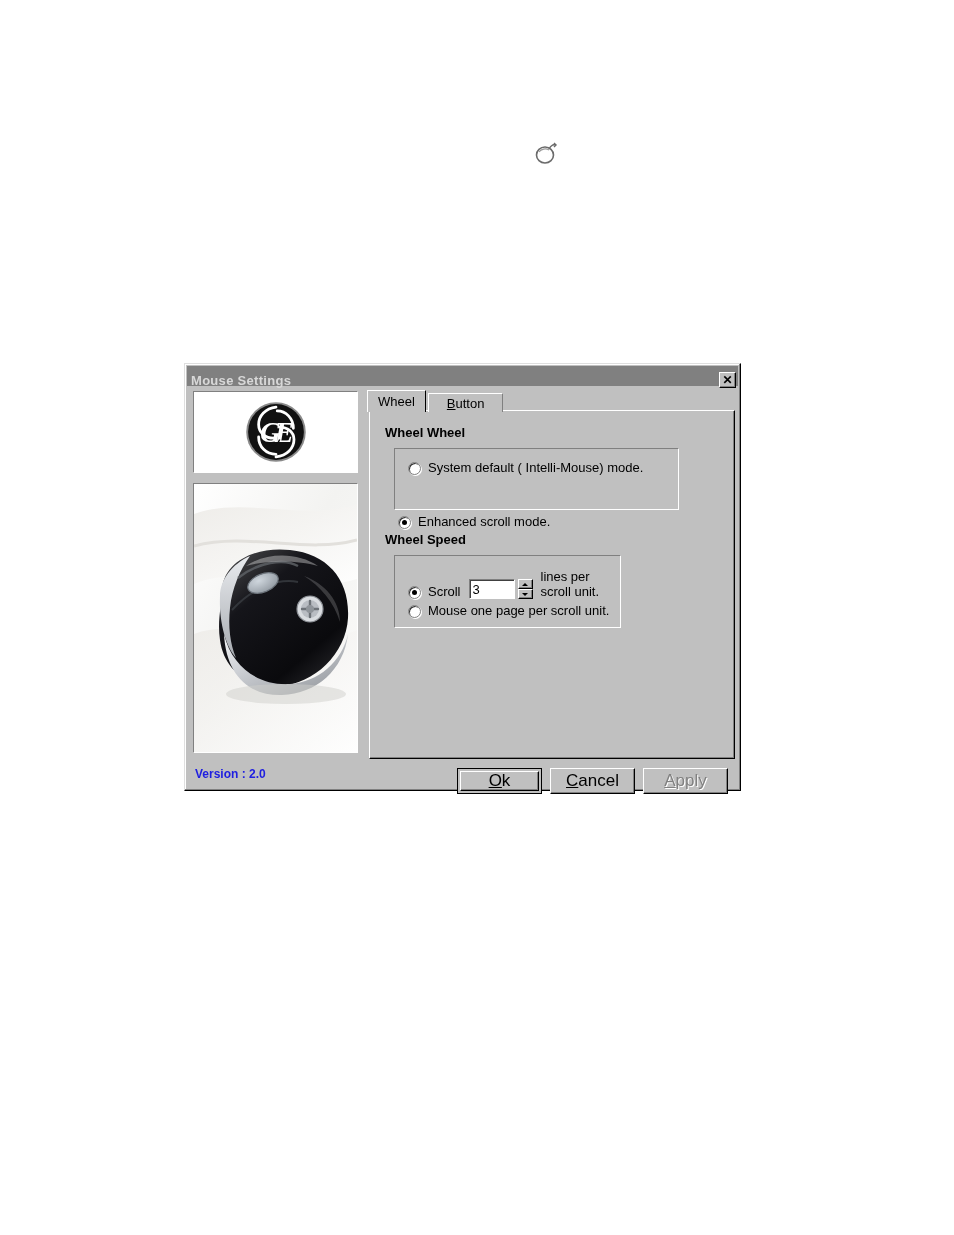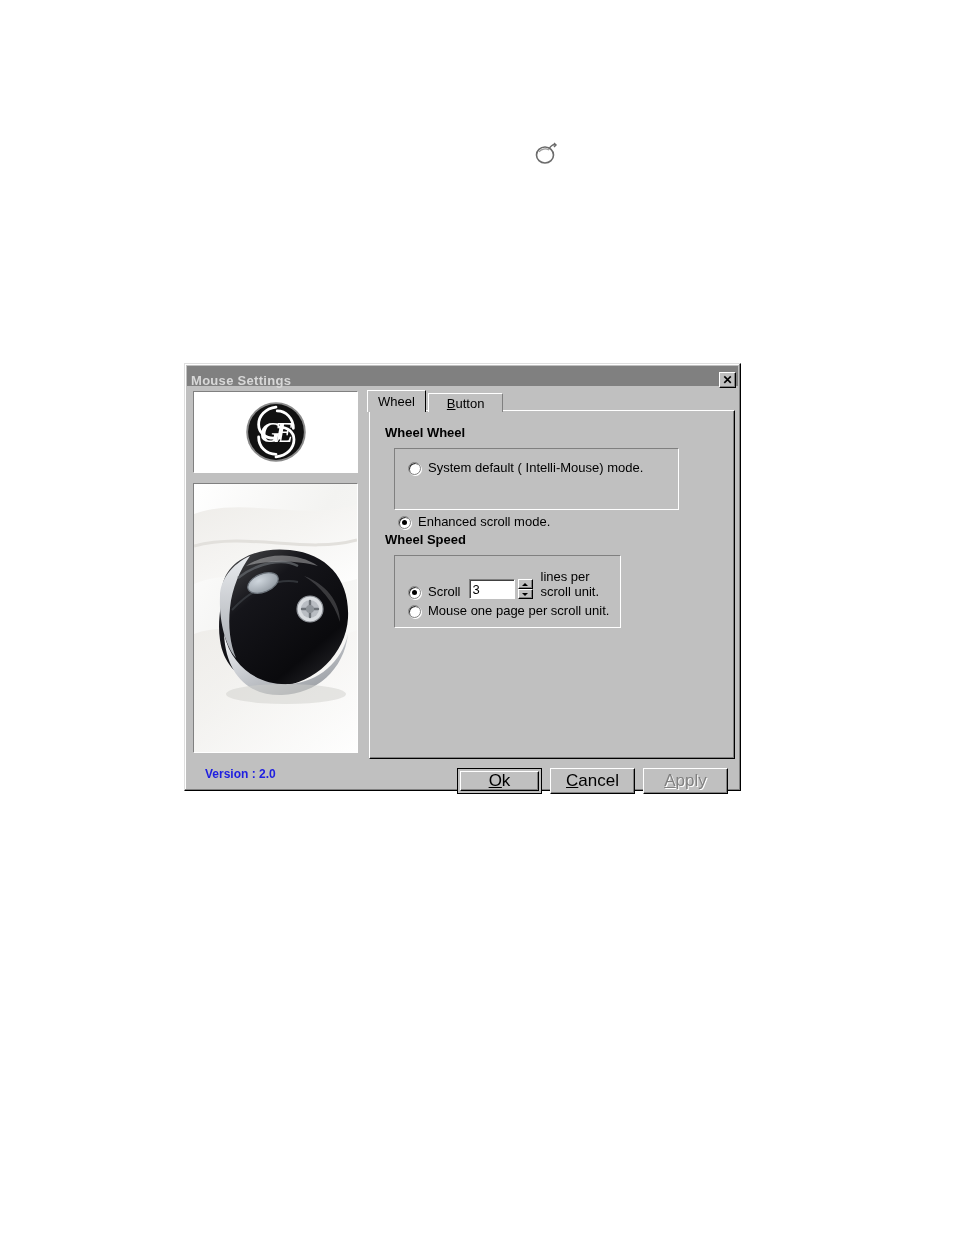--- a/index.html
+++ b/index.html
@@ -116,21 +116,21 @@
     border-right: 1px solid #ffffff;
     border-bottom: 1px solid #ffffff;
     box-sizing: border-box;
     overflow: hidden;
     position: relative;
   }
   .mouse-photo { position: absolute; left: 0; top: 0; }
 
   .version-label {
     position: absolute;
-    left: 20px;
+    left: 10px;
     top: 403px;
     color: #2020e0;
     font-size: 12px;
     font-weight: bold;
     font-family: "Liberation Sans", sans-serif;
     white-space: nowrap;
   }
 
   
   .tabstrip {

